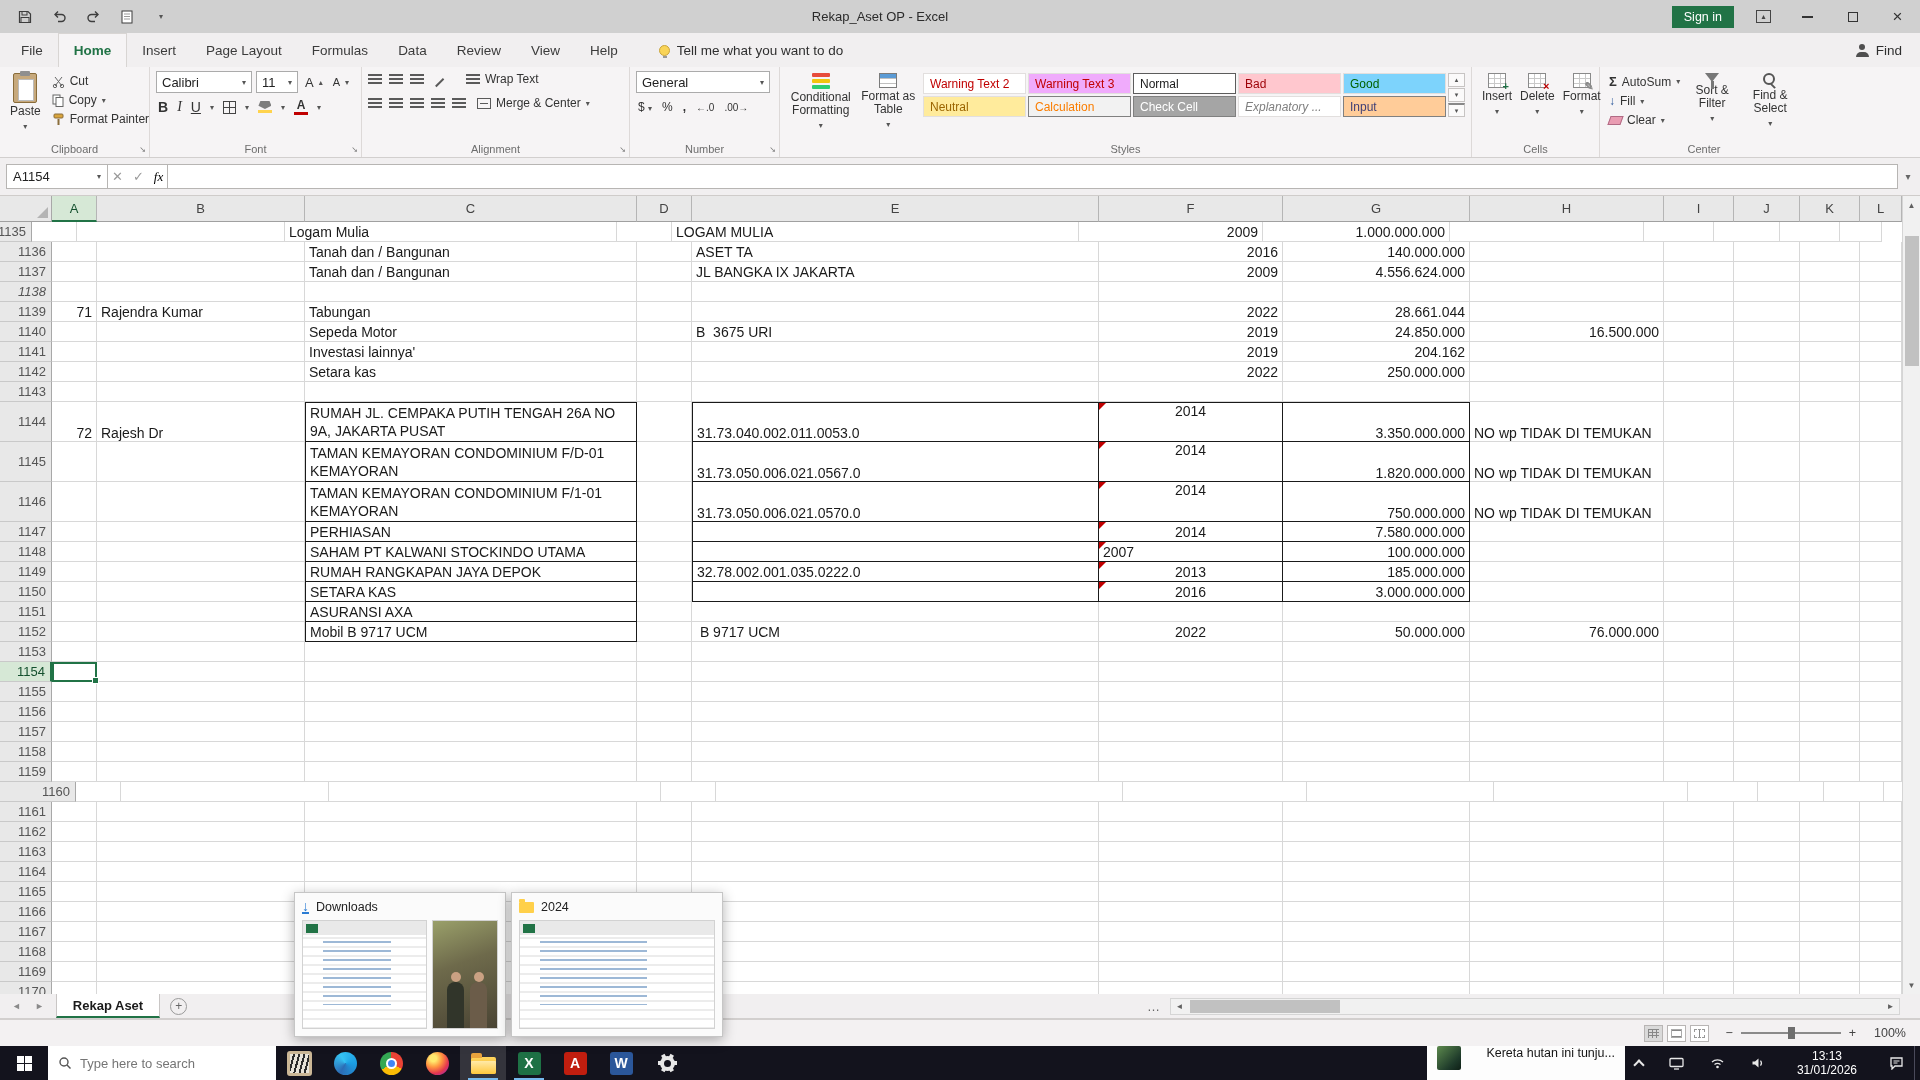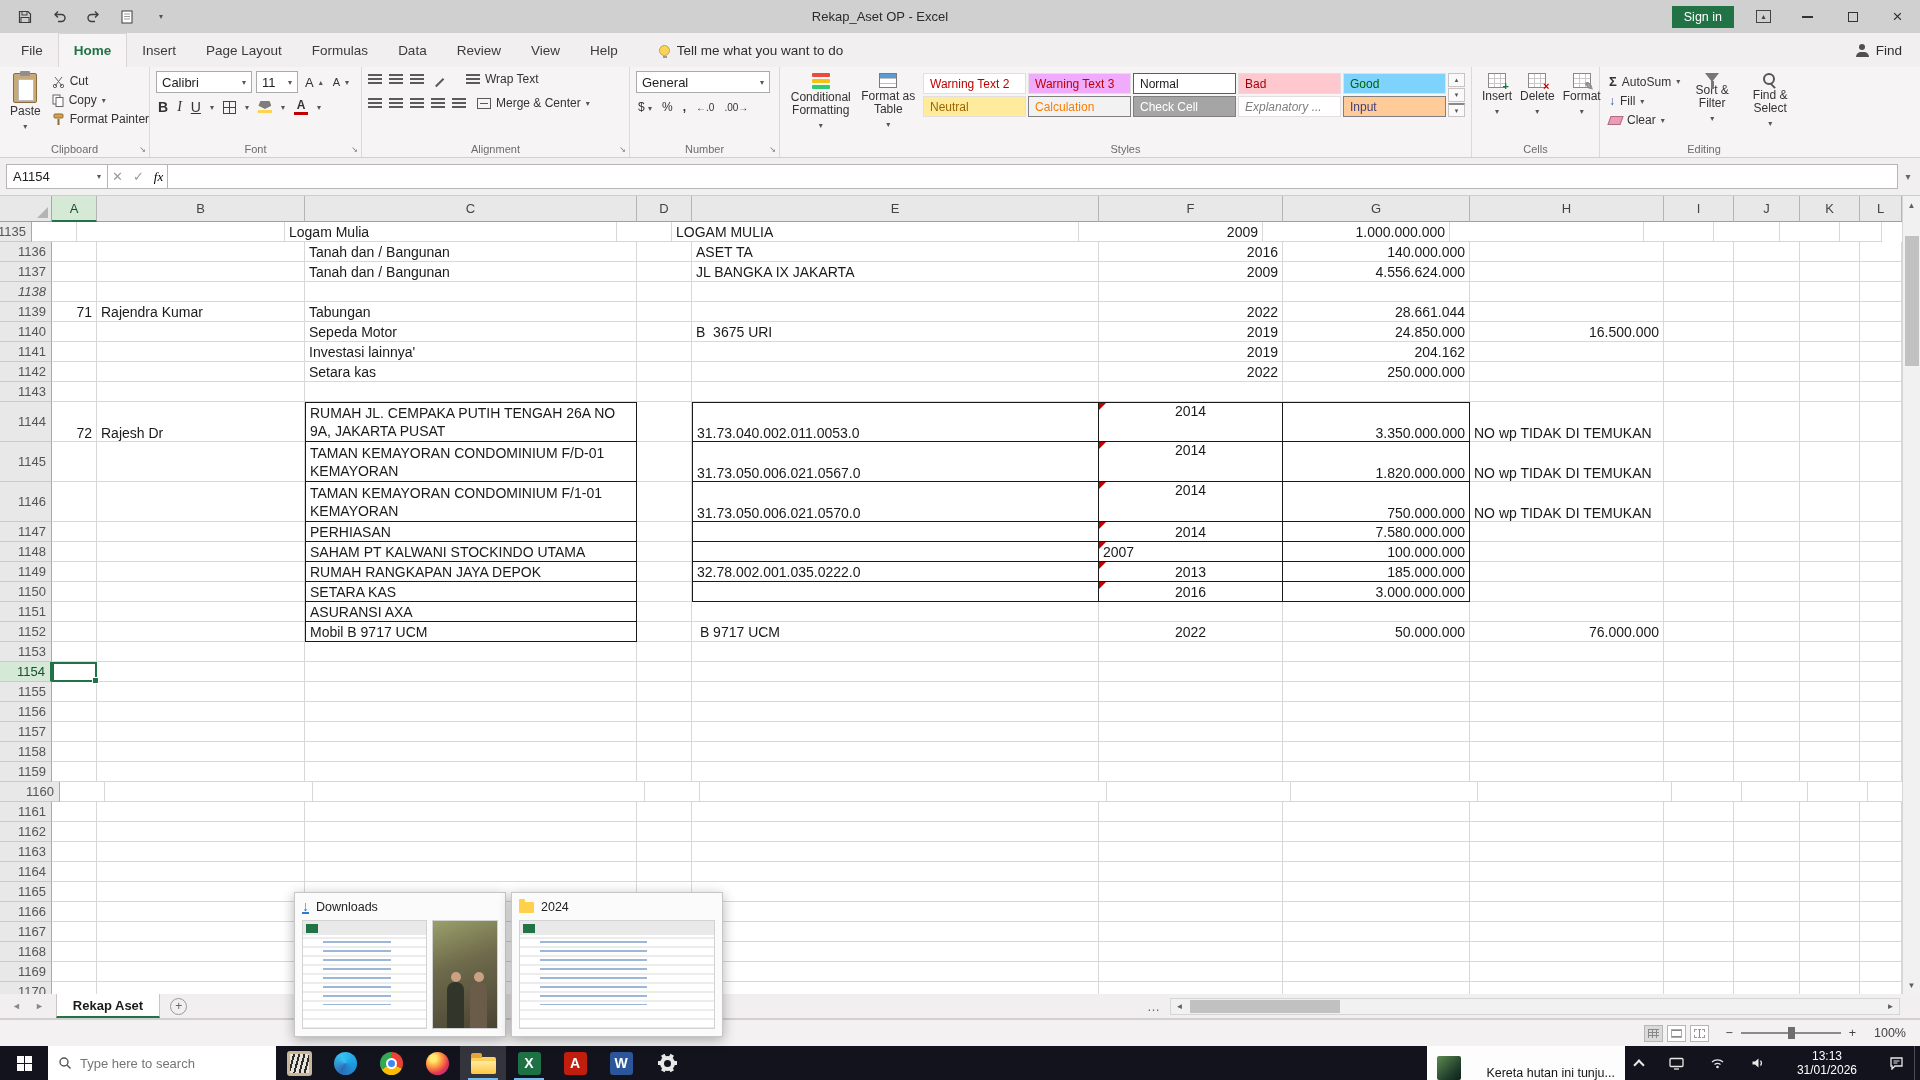--- a/index.html
+++ b/index.html
@@ -145,21 +145,21 @@
 .folder{width:25px;height:17px;background:linear-gradient(#ffd65e,#f0ad24);border-radius:2px;position:relative;margin-top:4px}
 .folder::before{content:'';position:absolute;top:-4px;left:0;width:11px;height:5px;background:#e8a33d;border-radius:2px 2px 0 0}
 .folder::after{content:'';position:absolute;left:0;right:0;bottom:0;top:4px;background:linear-gradient(#ffe9a8,#ffc83d);border-radius:1px 1px 2px 2px}
 .appsq{width:23px;height:23px;border-radius:3px;display:flex;align-items:center;justify-content:center;color:#fff;font-weight:bold;font-size:14px}
 .gear{width:21px;height:21px;position:relative}
 .gear i{position:absolute;top:8.5px;left:1px;right:1px;height:4px;background:#e8e8e8}
 .gear i:nth-child(2){transform:rotate(60deg)}
 .gear i:nth-child(3){transform:rotate(120deg)}
 .gear::before{content:'';position:absolute;inset:3px;border-radius:50%;background:#e8e8e8;z-index:1}
 .gear::after{content:'';position:absolute;inset:7px;border-radius:50%;background:#13131d;z-index:2}
-.twidget{margin-left:auto;background:#fdfdfd;color:#141414;display:flex;align-items:flex-end;gap:25px;padding:0 10px;font-size:12.5px;white-space:nowrap}
+.twidget{margin-left:auto;background:#fdfdfd;color:#141414;display:flex;align-items:flex-start;gap:25px;padding:0 10px;font-size:12.5px;white-space:nowrap}
 .wimg{width:24px;height:24px;border-radius:2px;background:linear-gradient(135deg,#5d8a4e,#1e3a2a 70%,#0e1f16)}
 .tray{display:flex;align-items:center;gap:26px;padding:0 10px}
 .chev{width:8px;height:8px;border-top:2px solid #e8e8e8;border-right:2px solid #e8e8e8;transform:rotate(-45deg);margin-top:4px}
 .clock{display:flex;flex-direction:column;align-items:center;justify-content:center;font-size:12px;line-height:14px;padding:0 6px}
 .showdesk{width:6px;border-left:1px solid #4a4a5a}
 
 
 .preview-pop{position:absolute;left:294px;top:892px;display:flex;gap:5px;z-index:50}
 .pcard{width:212px;height:145px;background:#fbfbfb;border:1px solid #c6c6c6;box-shadow:0 3px 12px rgba(0,0,0,.3);padding:7px;display:flex;flex-direction:column;gap:6px}
 .pcard-title{display:flex;align-items:center;gap:7px;font-size:12.5px;color:#222}
@@ -456,21 +456,21 @@
       <div class="bigbtn" style="width:58px">
         <span class="funnel"></span>
         <span>Sort &amp; Filter</span>
           <span class="arr">▾</span>
       </div>
       <div class="bigbtn" style="width:58px">
         <span class="mag"></span>
         <span>Find &amp; Select</span>
           <span class="arr">▾</span>
       </div>
-      <span class="rgroup-label">Editing</span>
+      <span class="rgroup-label">Center</span>
     </div>
   </div>
 
   <div class="f-row">
     <div class="namebox">
         <span>A1154</span>
         <span class="arr" style="margin-left:auto">▾</span>
       </div>
     <div class="fxbtns">
       <span style="color:#9a9a9a">✕</span>
@@ -869,21 +869,21 @@
           <div class="cell" style="width: 407px;"></div>
           <div class="cell" style="width: 184px;"></div>
           <div class="cell" style="width: 187px;"></div>
           <div class="cell" style="width: 194px;"></div>
           <div class="cell" style="width: 70px;"></div>
           <div class="cell" style="width: 66px;"></div>
           <div class="cell" style="width: 60px;"></div>
           <div class="cell" style="width: 42px;"></div>
         </div>
         <div class="grow" style="height: 20px;">
-          <div class="rowh" style="width: 60px; padding-left: 8px;">1160</div>
+          <div class="rowh" style="width: 76px; padding-left: 8px;">1160</div>
           <div class="cell" style="width: 45px;"></div>
           <div class="cell" style="width: 208px;"></div>
           <div class="cell" style="width: 332px;"></div>
           <div class="cell" style="width: 55px;"></div>
           <div class="cell" style="width: 407px;"></div>
           <div class="cell" style="width: 184px;"></div>
           <div class="cell" style="width: 187px;"></div>
           <div class="cell" style="width: 194px;"></div>
           <div class="cell" style="width: 70px;"></div>
           <div class="cell" style="width: 66px;"></div>

